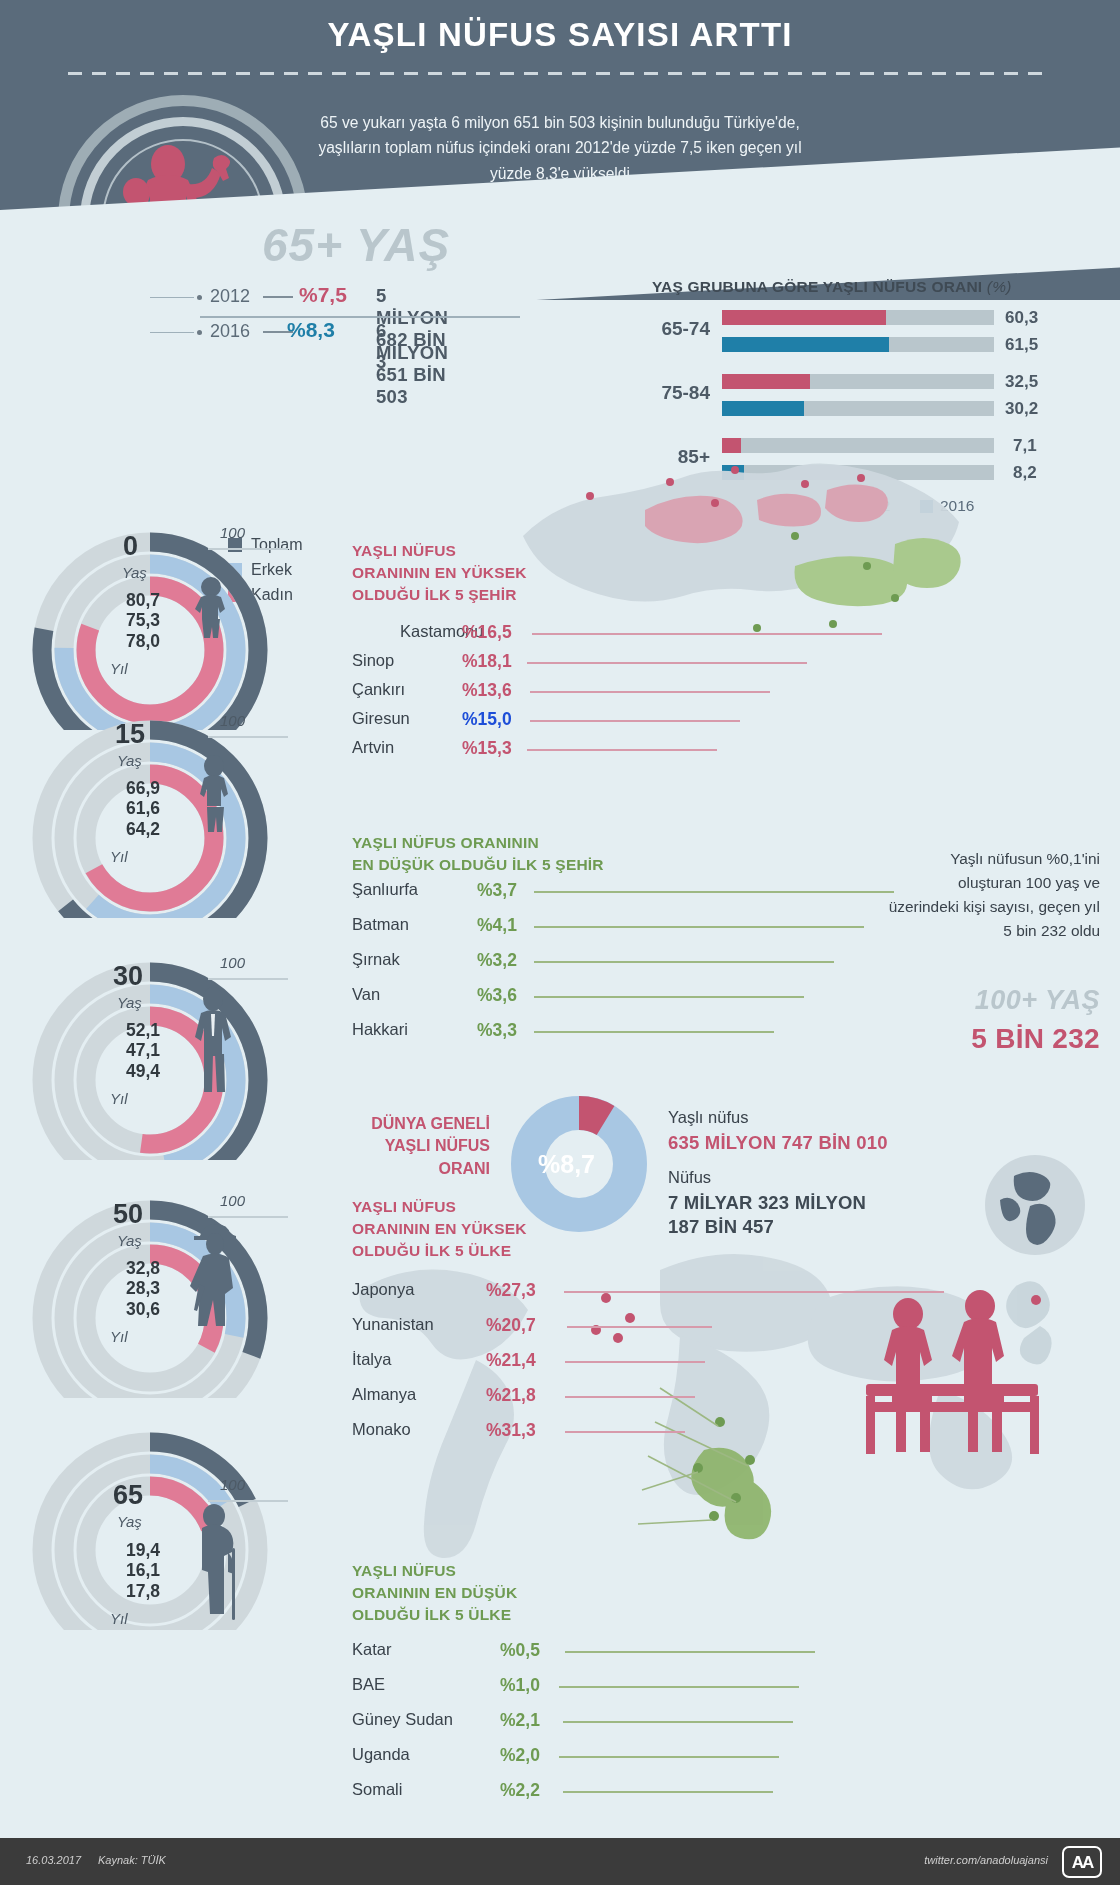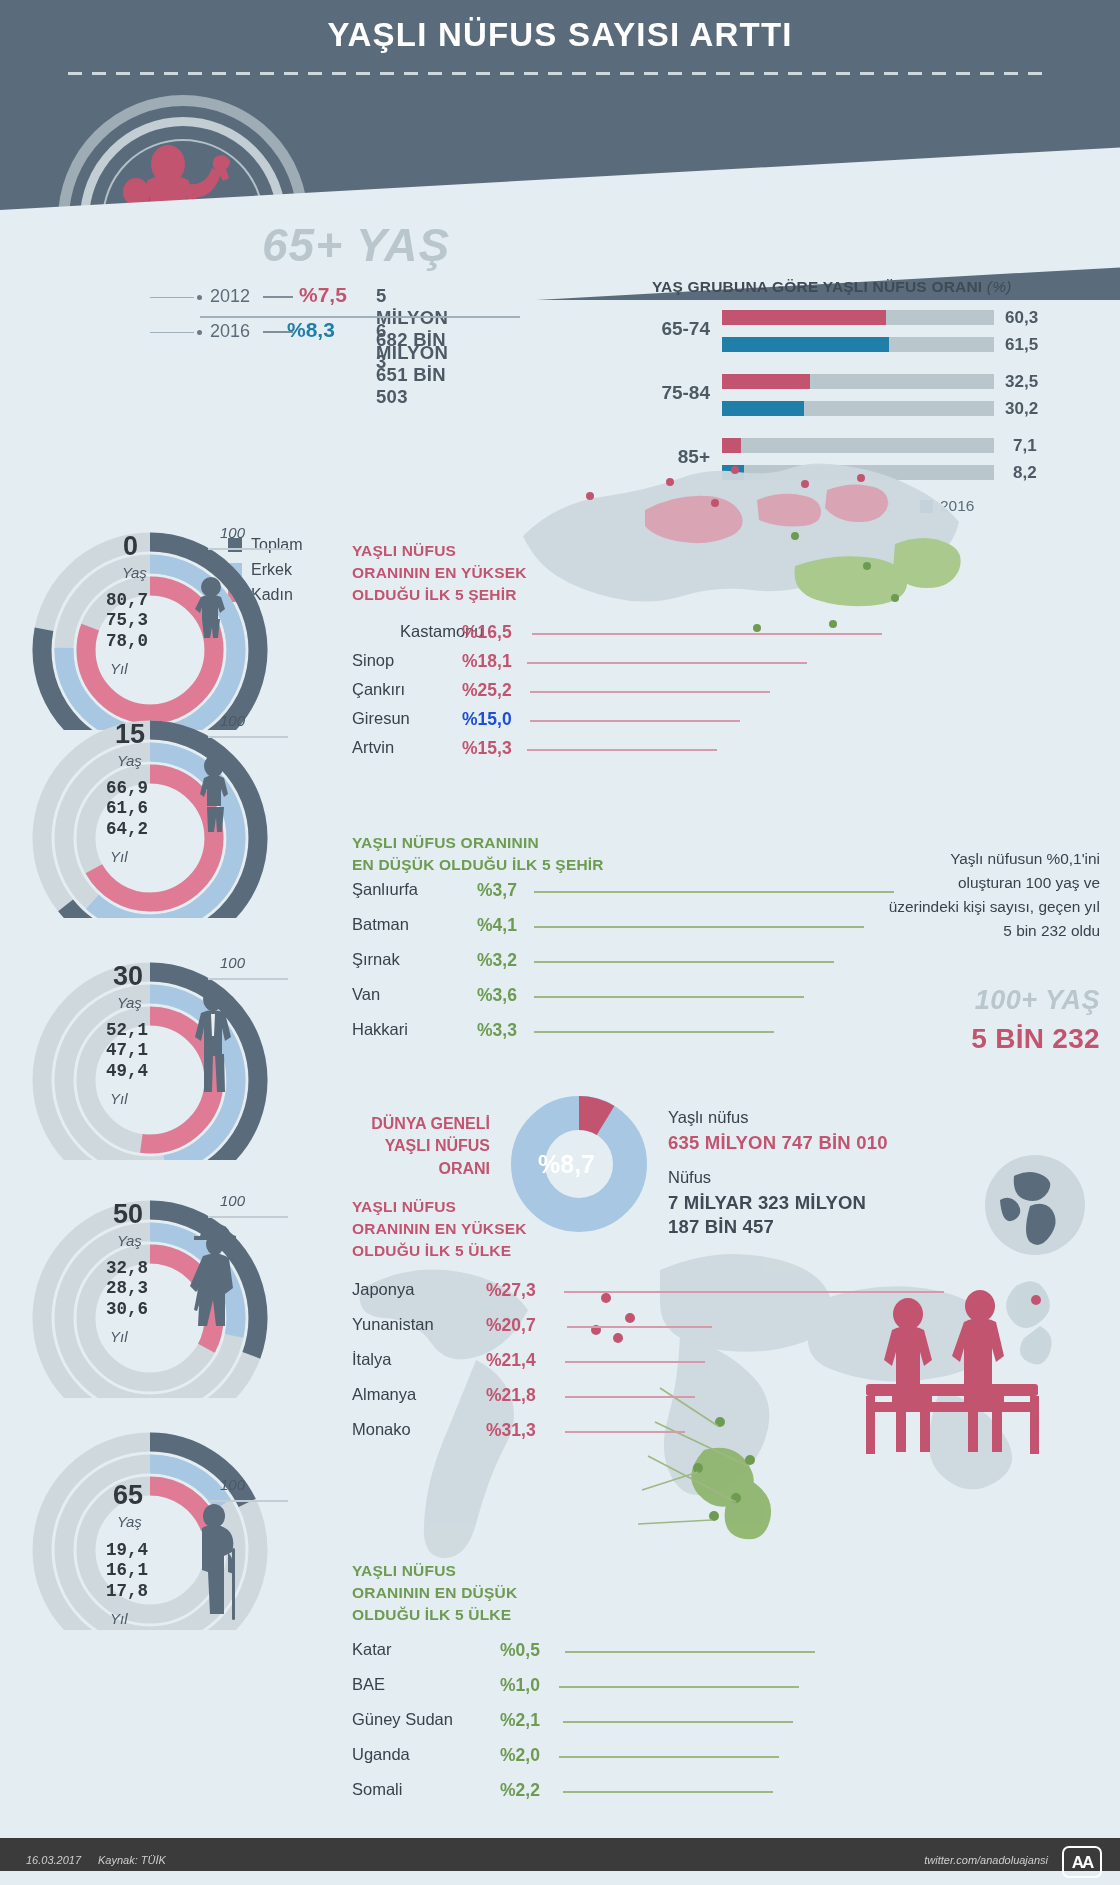--- a/index.html
+++ b/index.html
@@ -70,21 +70,21 @@
   }
   .le-head i { font-weight:normal; font-style:italic; }
 
   
   .gauge { position:absolute; width:300px; height:230px; }
   .gauge svg { position:absolute; left:0; top:0; }
   .g-age { position:absolute; font-size:27px; font-weight:bold; color:#31393f; }
   .g-agelbl { position:absolute; font-size:15px; font-style:italic; color:#4d5a66; }
   .g-100 { position:absolute; font-size:15px; font-style:italic; color:#4d5a66; }
   .g-100line { position:absolute; height:2px; background:#c2ced4; }
-  .g-vals { position:absolute; text-align:left; width:74px;font-family:Liberation Mono, monospace; }
+  .g-vals { position:absolute; text-align:center; width:74px; }
   .g-vals div { font-size:17.5px; font-weight:bold; color:#31393f; line-height:1.16; }
   .g-yil { position:absolute; font-size:15px; font-style:italic; color:#4d5a66; }
 
   .legend { position:absolute; left:228px; top:536px; }
   .legend div { display:flex; align-items:center; margin-bottom:7px; }
   .legend span.sw { width:14px; height:14px; display:inline-block; margin-right:9px; }
   .legend span.lb { font-size:16px; color:#3f4a54; }
 
   
   .listhead { position:absolute; font-weight:bold; font-size:15.5px; line-height:1.42; letter-spacing:.2px; }
@@ -116,35 +116,36 @@
   .c100-val { position:absolute; right:20px; top:1023px; font-size:28px; font-weight:bold; color:#c35470; letter-spacing:.3px; }
 
   
   .wd-label { position:absolute; left:320px; top:1113px; width:170px; text-align:right;
      font-weight:bold; font-size:16px; line-height:1.4; color:#c35470; }
   .wd-center { position:absolute; font-size:25px; font-weight:bold; color:#ffffff; }
   .wf-k { position:absolute; font-size:16.5px; color:#39424b; }
   .wf-v { position:absolute; font-size:18.5px; font-weight:bold; letter-spacing:.2px; }
 
   
-  .footer { position:absolute; left:0; top:1838px; width:1120px; height:33px; background:#3b3b3b; }
+  .footer { position:absolute; left:0; top:1838px; width:1120px; height:47px; background:#3b3b3b; }
   .footer .date { position:absolute; left:26px; top:16px; font-size:11px; color:#cfcfcf; font-style:italic; }
   .footer .src { position:absolute; left:98px; top:16px; font-size:11px; color:#cfcfcf; font-style:italic; }
   .footer .tw { position:absolute; right:72px; top:16px; font-size:11px; color:#cfcfcf; font-style:italic; }
   .aa-logo { position:absolute; right:18px; top:8px; width:40px; height:32px; border:2px solid #fff;
      border-radius:7px; color:#fff; font-size:17px; font-weight:bold; text-align:center; line-height:30px; letter-spacing:-2px; }
 </style>
 </head>
 <body>
 
 <div class="page">
 
   <div class="header">
     <div class="title">YAŞLI NÜFUS SAYISI ARTTI</div>
     <div class="dashed"></div>
+    <div class="lede">65 ve yukarı yaşta 6 milyon 651 bin 503 kişinin bulunduğu Türkiye'de, yaşlıların toplam nüfus içindeki oranı 2012'de yüzde 7,5 iken geçen yıl yüzde 8,3'e yükseldi</div>
 
     <div class="rings">
       <div class="ring r1"></div>
       <div class="ring r2"></div>
       <div class="ring r3"></div>
       <div class="chip-red"></div>
       <div class="chip-blue"></div>
     </div>
 
     <svg class="persons" width="170" height="210">
@@ -435,21 +436,21 @@
     <div class="vl" style="left:110px; color:#c35470;">%16,5</div>
     <div class="leader" style="left:180px; top:11px; width:350px; background:#d79aab;"></div>
   </div>
   <div class="listrow" style="left:352px; top:651px;">
     <div class="nm" style="left:0;">Sinop</div>
     <div class="vl" style="left:110px; color:#c35470;">%18,1</div>
     <div class="leader" style="left:175px; top:11px; width:280px; background:#d79aab;"></div>
   </div>
   <div class="listrow" style="left:352px; top:680px;">
     <div class="nm" style="left:0;">Çankırı</div>
-    <div class="vl" style="left:110px; color:#c35470;">%25,2</div>
+    <div class="vl" style="left:110px; color:#c35470;">%13,6</div>
     <div class="leader" style="left:178px; top:11px; width:240px; background:#d79aab;"></div>
   </div>
   <div class="listrow" style="left:352px; top:709px;">
     <div class="nm" style="left:0;">Giresun</div>
     <div class="vl" style="left:110px; color:#1d4ed8;">%15,0</div>
     <div class="leader" style="left:178px; top:11px; width:210px; background:#d79aab;"></div>
   </div>
   <div class="listrow" style="left:352px; top:738px;">
     <div class="nm" style="left:0;">Artvin</div>
     <div class="vl" style="left:110px; color:#c35470;">%15,3</div>

